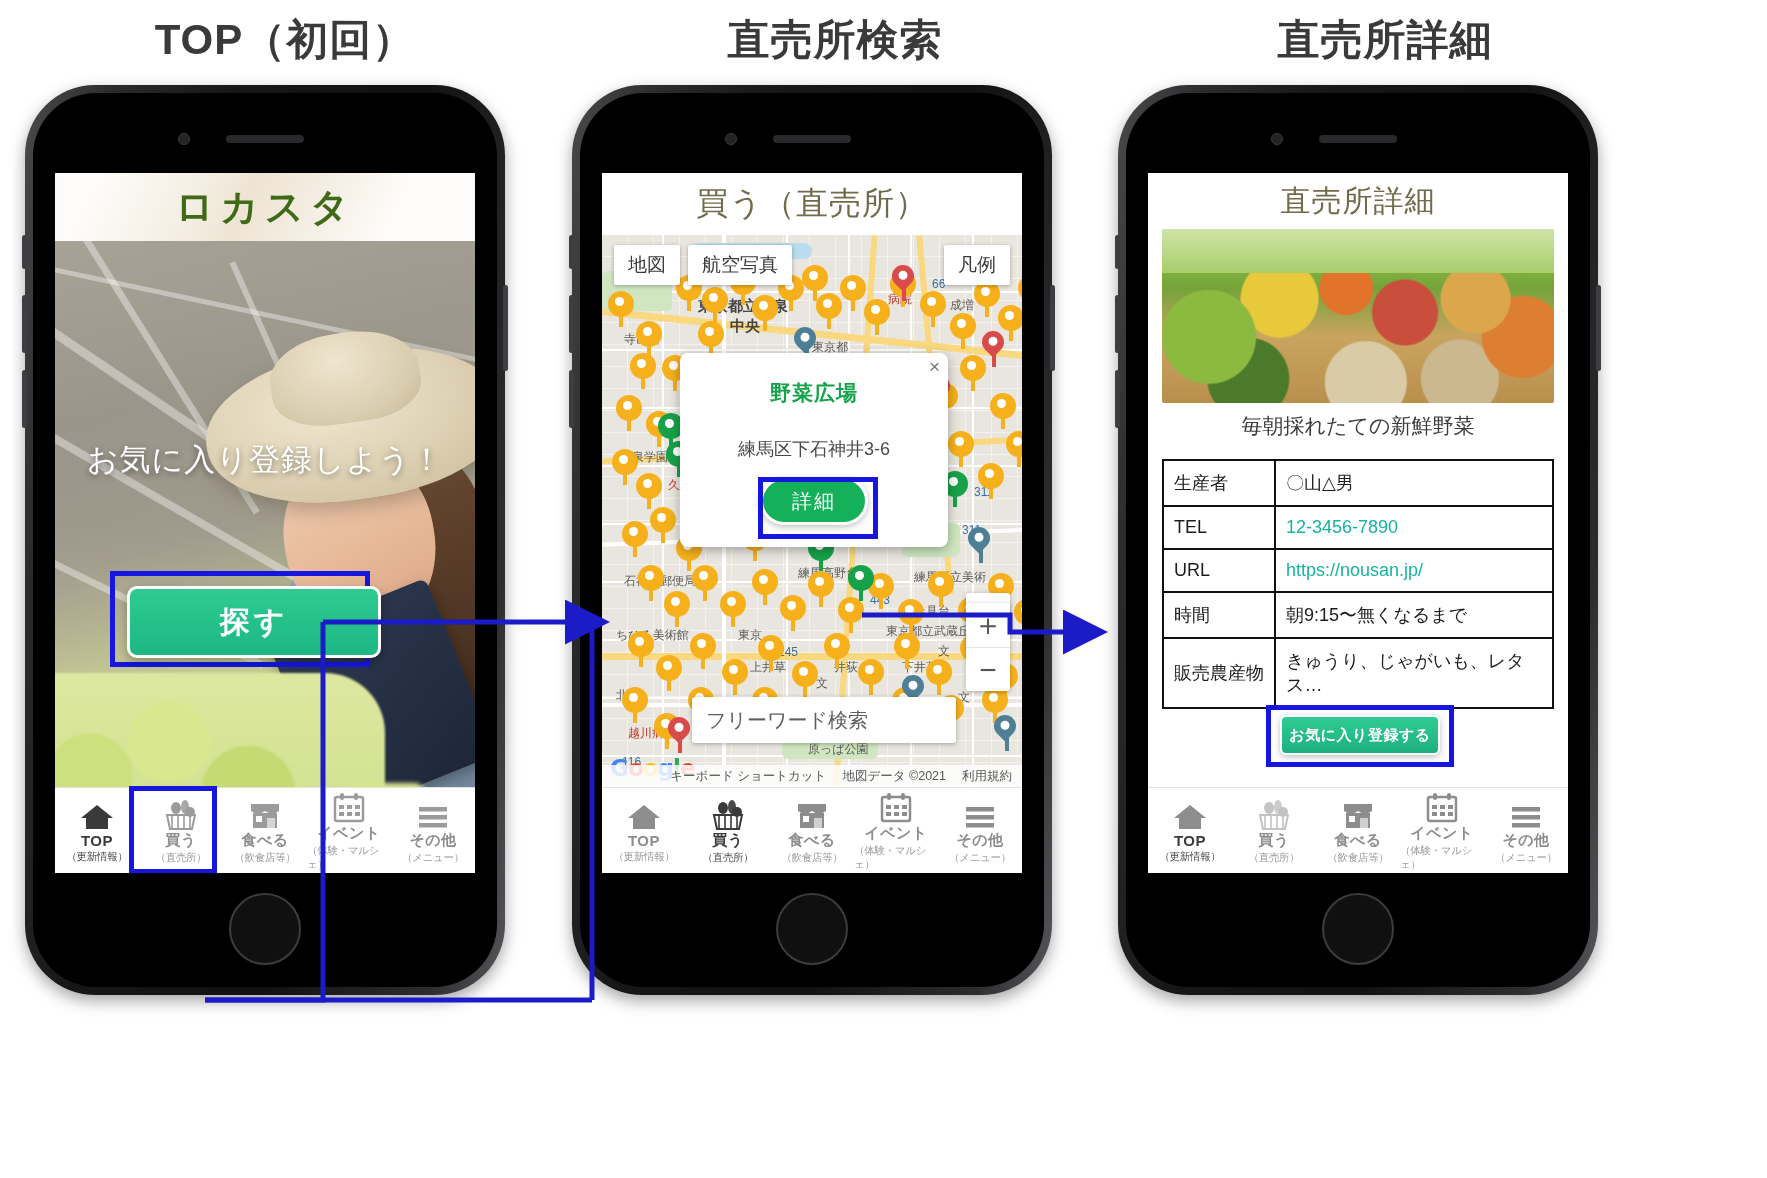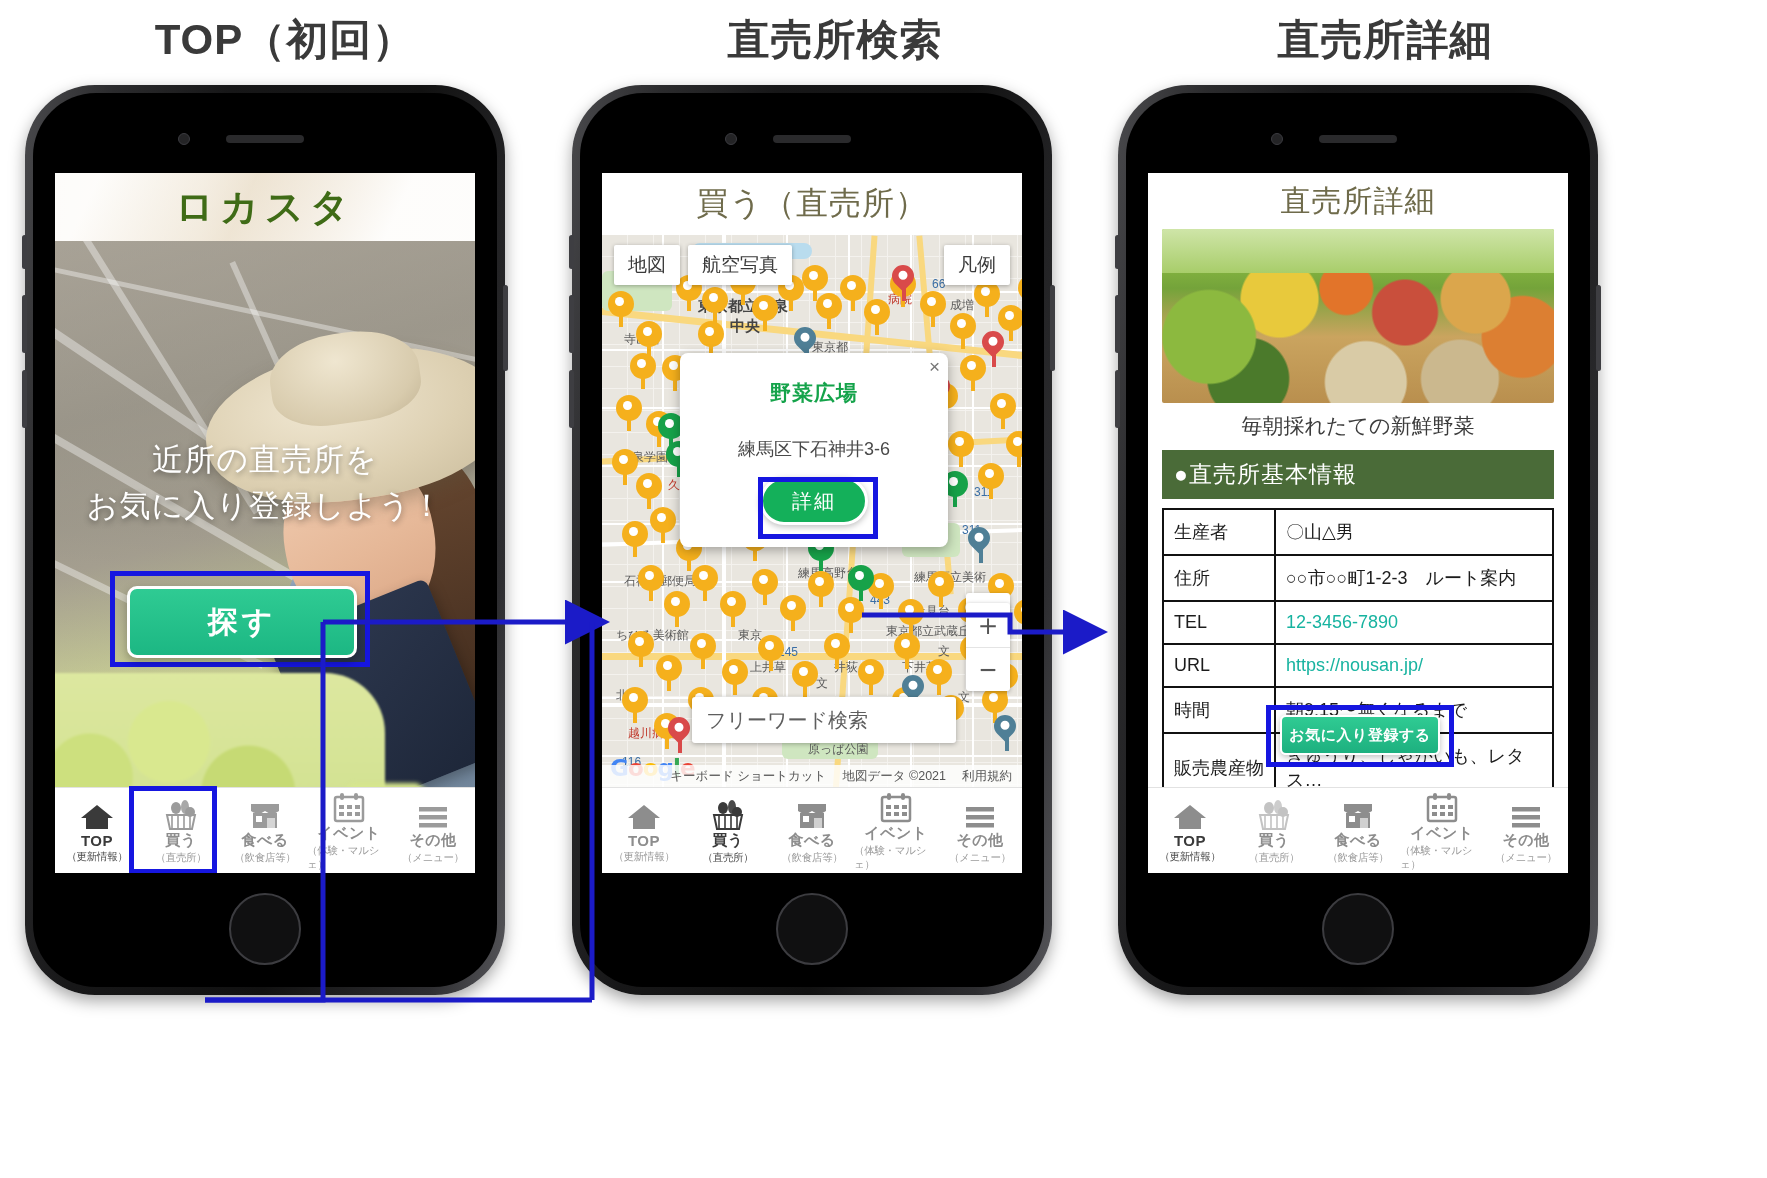--- a/index.html
+++ b/index.html
@@ -169,21 +169,21 @@
     text-shadow: 0 2px 6px rgba(0,0,0,.45);
     letter-spacing: 1px;
   }
   .highlight-box {
     position: absolute; z-index: 8;
     border: 5px solid #1616e0; background: transparent;
   }
   #hl-search { left: 55px; top: 330px; width: 260px; height: 96px; }
   .s1-cta {
     position: absolute; z-index: 9; left: 72px; top: 345px;
-    width: 230px; height: 72px; border-radius: 10px;
+    width: 254px; height: 72px; border-radius: 10px;
     background: linear-gradient(180deg,#2fcb93 0%,#1cb783 100%);
     border: 3px solid #ffffff;
     display: flex; align-items: center; justify-content: center;
     color: #fff; font-size: 30px; font-weight: bold; letter-spacing: 4px;
     box-shadow: 0 4px 10px rgba(0,0,0,.28);
   }
 
   
   .nav {
     position: absolute; left: 0; right: 0; bottom: 0; height: 86px;
@@ -436,21 +436,20 @@
           <div class="hair"></div>
           <div class="face"></div>
           <div class="hat"></div>
           <div class="hat-crown"></div>
           <div class="arm"></div>
           <div class="clipboard"></div>
           <div class="lettuce"></div>
           <div class="lettuce2"></div>
 
           <div class="s1-copy">
-            <div>近所の直売所を</div>
             <div>お気に入り登録しよう！</div>
           </div>
 
           <div class="highlight-box" id="hl-search"></div>
           <div class="s1-cta">探す</div>
         </div>
 
         <div class="nav">
           <div class="nav-item active">
             <div class="nav-icon">
@@ -1079,31 +1078,26 @@
 
       <div class="screen">
         <div class="s3">
           <div class="s3-header">直売所詳細</div>
 
           <div class="s3-photo">
             <div class="s3-photo-sky"></div>
           </div>
           <div class="s3-caption">毎朝採れたての新鮮野菜</div>
 
-          <div class="s3-section">●直売所基本情報</div>
 
           <table class="s3-table">
             <tbody id="detail-rows">
                 <tr>
                   <td class="k">生産者</td>
                   <td class="v">〇山△男</td>
-                </tr>
-                <tr>
-                  <td class="k">住所</td>
-                  <td class="v">○○市○○町1-2-3　ルート案内</td>
                 </tr>
                 <tr>
                   <td class="k">TEL</td>
                   <td class="v link">12-3456-7890</td>
                 </tr>
                 <tr>
                   <td class="k">URL</td>
                   <td class="v link">https://nousan.jp/</td>
                 </tr>
                 <tr>

